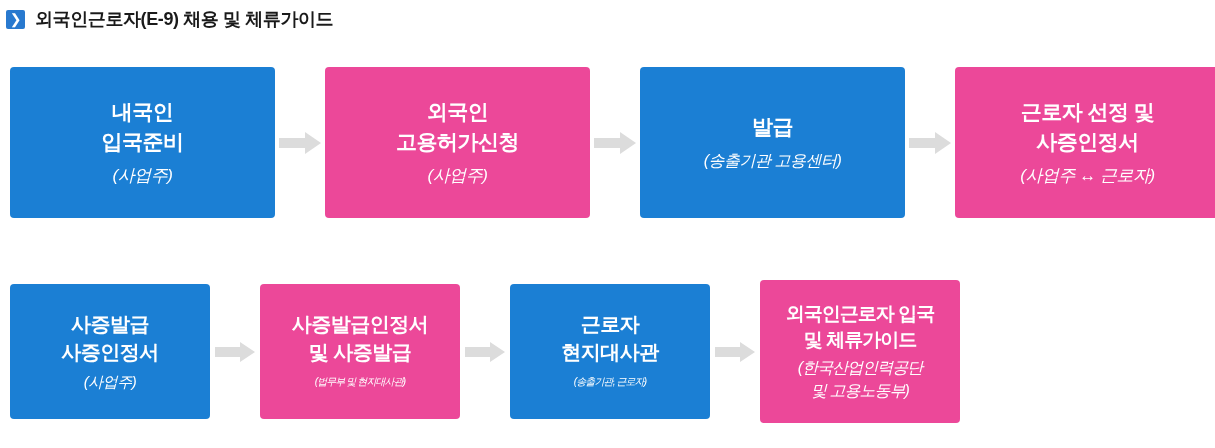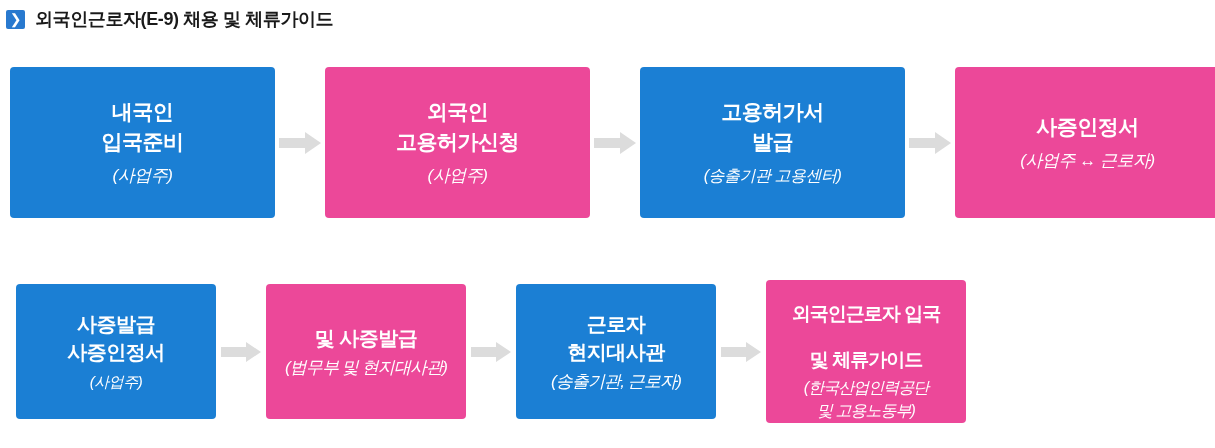--- a/index.html
+++ b/index.html
@@ -49,21 +49,21 @@
     white-space: nowrap;
   }
 
   
   .flow-row {
     position: absolute;
     display: flex;
     align-items: center;
   }
   #flow-row-1 { left: 10px; top: 67px; }
-  #flow-row-2 { left: 16px; top: 280px; }
+  #flow-row-2 { left: 10px; top: 280px; }
 
   .flow-box {
     border-radius: 4px;
     color: #ffffff;
     display: flex;
     flex-direction: column;
     align-items: center;
     justify-content: center;
     box-sizing: border-box;
     text-align: center;
@@ -92,28 +92,28 @@
   #flow-row-1 .box-sub  { font-size: 17px; line-height: 27px; margin-top: 5px; }
   #flow-row-1 .box-sub.small { font-size: 16px; }
 
   
   #flow-row-2 .flow-box {
     width: 200px;
     height: 135px;
   }
   #flow-row-2 .box-line { font-size: 20px; line-height: 28px; }
   #flow-row-2 .box-sub  { font-size: 15px; line-height: 23px; margin-top: 4px; }
-  #flow-row-2 .box-sub.small { font-size: 17px; letter-spacing: -0.9px; }
+  #flow-row-2 .box-sub.small { font-size: 10px; letter-spacing: -0.9px; }
 
   
   #flow-row-2 .flow-box.tall {
     width: 200px;
     height: 143px;
   }
-  #flow-row-2 .flow-box.tall .box-line { font-size: 19px; line-height: 26px; letter-spacing: -1px; margin-top: 20px; }
+  #flow-row-2 .flow-box.tall .box-line { font-size: 19px; line-height: 26px; letter-spacing: -1px; }
   #flow-row-2 .flow-box.tall .box-sub  { font-size: 16px; line-height: 23px; letter-spacing: -1px; margin-top: 3px; }
 
   
   .flow-arrow {
     flex: 0 0 auto;
     display: block;
   }
   #flow-row-1 .flow-arrow { width: 50px; height: 26px; }
   #flow-row-2 .flow-arrow { width: 50px; height: 24px; }
   .flow-arrow svg { display: block; width: 100%; height: 100%; }
@@ -146,32 +146,32 @@
     <span class="box-sub">(사업주)</span>
   </div>
 
   <span class="flow-arrow">
     <svg viewBox="0 0 50 26" xmlns="http://www.w3.org/2000/svg" aria-hidden="true">
       <path d="M4 8 H30 V2 L46 13 L30 24 V18 H4 Z" fill="#dcdcdc"></path>
     </svg>
   </span>
 
   <div class="flow-box light">
-    <span class="box-line">고용허가서</span>
     <span class="box-line">발급</span>
     <span class="box-sub small">(송출기관 고용센터)</span>
   </div>
 
   <span class="flow-arrow">
     <svg viewBox="0 0 50 26" xmlns="http://www.w3.org/2000/svg" aria-hidden="true">
       <path d="M4 8 H30 V2 L46 13 L30 24 V18 H4 Z" fill="#dcdcdc"></path>
     </svg>
   </span>
 
   <div class="flow-box dark">
+    <span class="box-line">근로자 선정 및</span>
     <span class="box-line">사증인정서</span>
     <span class="box-sub">(사업주 ↔ 근로자)</span>
   </div>
 
 </div>
 
 <div id="flow-row-2" class="flow-row">
 
   <div class="flow-box light">
     <span class="box-line">사증발급</span>
@@ -179,20 +179,21 @@
     <span class="box-sub">(사업주)</span>
   </div>
 
   <span class="flow-arrow">
     <svg viewBox="0 0 50 24" xmlns="http://www.w3.org/2000/svg" aria-hidden="true">
       <path d="M5 7 H30 V2 L45 12 L30 22 V17 H5 Z" fill="#dcdcdc"></path>
     </svg>
   </span>
 
   <div class="flow-box dark">
+    <span class="box-line">사증발급인정서</span>
     <span class="box-line">및 사증발급</span>
     <span class="box-sub small">(법무부 및 현지대사관)</span>
   </div>
 
   <span class="flow-arrow">
     <svg viewBox="0 0 50 24" xmlns="http://www.w3.org/2000/svg" aria-hidden="true">
       <path d="M5 7 H30 V2 L45 12 L30 22 V17 H5 Z" fill="#dcdcdc"></path>
     </svg>
   </span>
 

